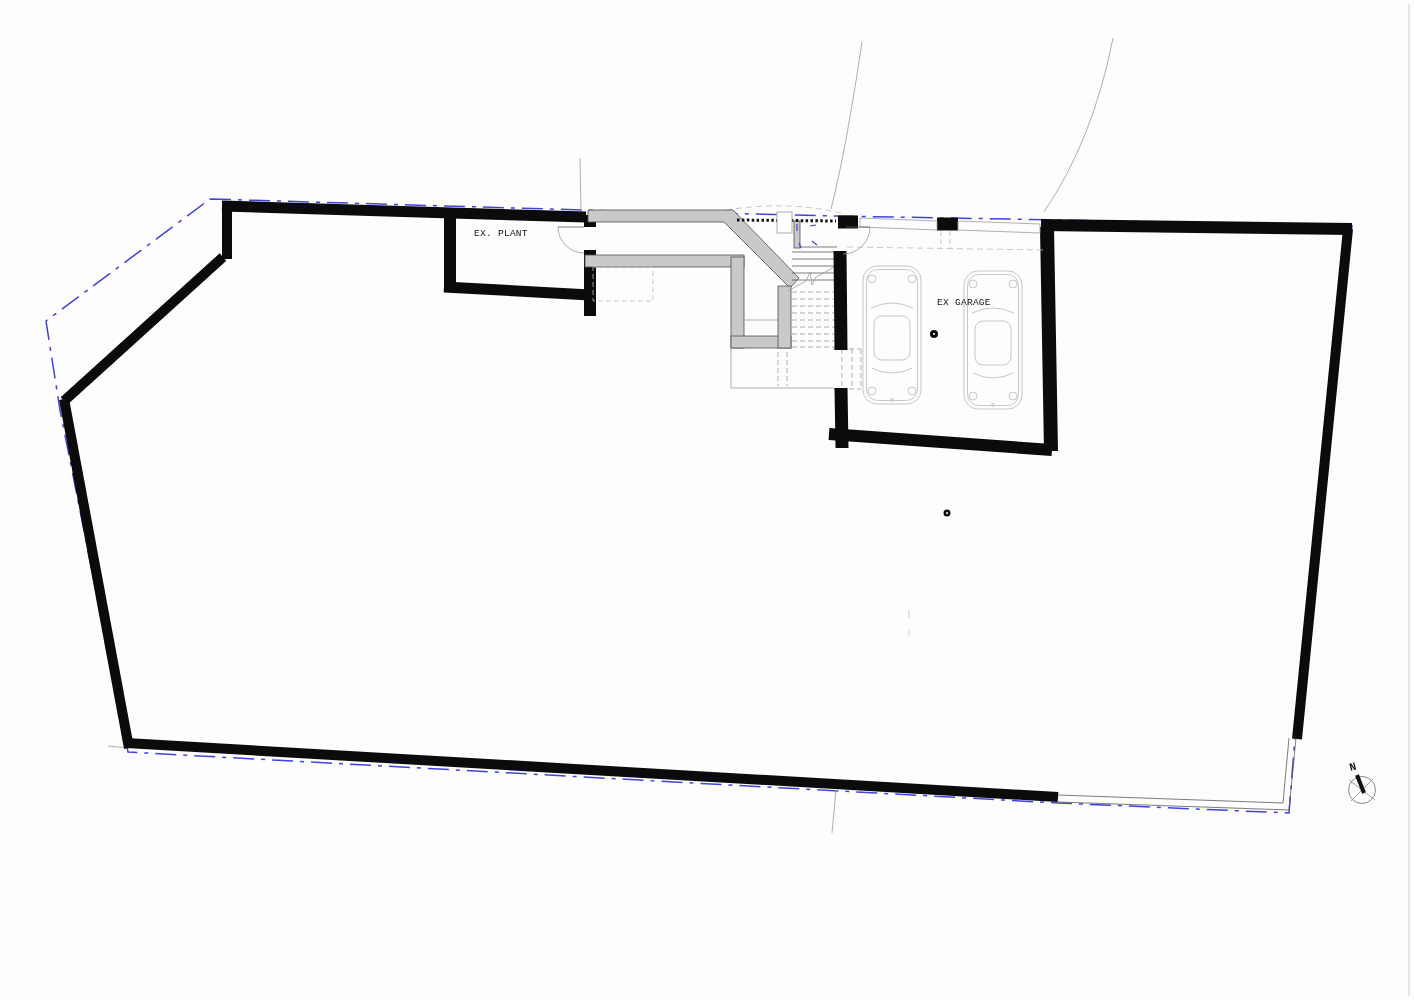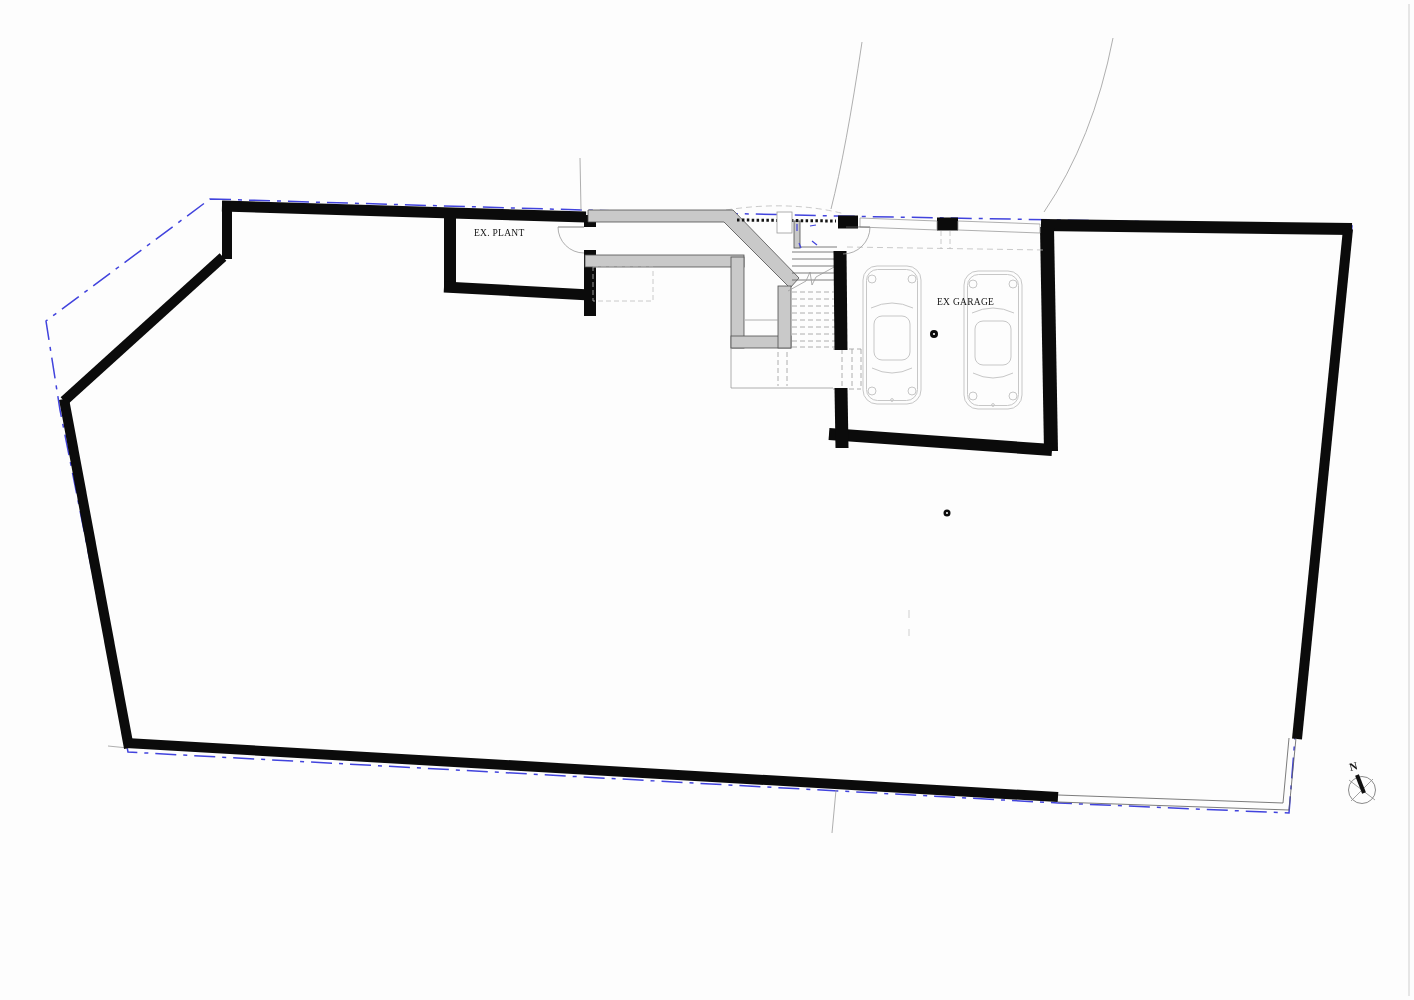--- a/index.html
+++ b/index.html
@@ -1,17 +1,17 @@
 <!DOCTYPE html>
 <html><head>
 <meta charset="utf-8">
 <style>
   html,body{margin:0;padding:0;background:#ffffff;}
   #sheet{position:relative;width:1414px;height:1000px;background:#fdfdfd;overflow:hidden;
-         font-family:Liberation Serif, serif;}
+         font-family:Liberation Mono, monospace;}
   svg{display:block}
   .wall{stroke:#0b0b0b;fill:none}
   .grayw{fill:#c9c9c9;stroke:#4f4f4f;stroke-width:.8}
   .thin{stroke:#5a5a5a;stroke-width:.8;fill:none}
   .ltthin{stroke:#9a9a9a;stroke-width:.8;fill:none}
   .faint{stroke:#bdbdbd;stroke-width:.8;fill:none}
   .vfaint{stroke:#dcdcdc;stroke-width:1.4;fill:none}
   .dashed{stroke-dasharray:5 3}
   .ldash{stroke-dasharray:6 4}
   .blue{stroke:#4143dd;stroke-width:1.5;fill:none;stroke-dasharray:21 7 4 7}

